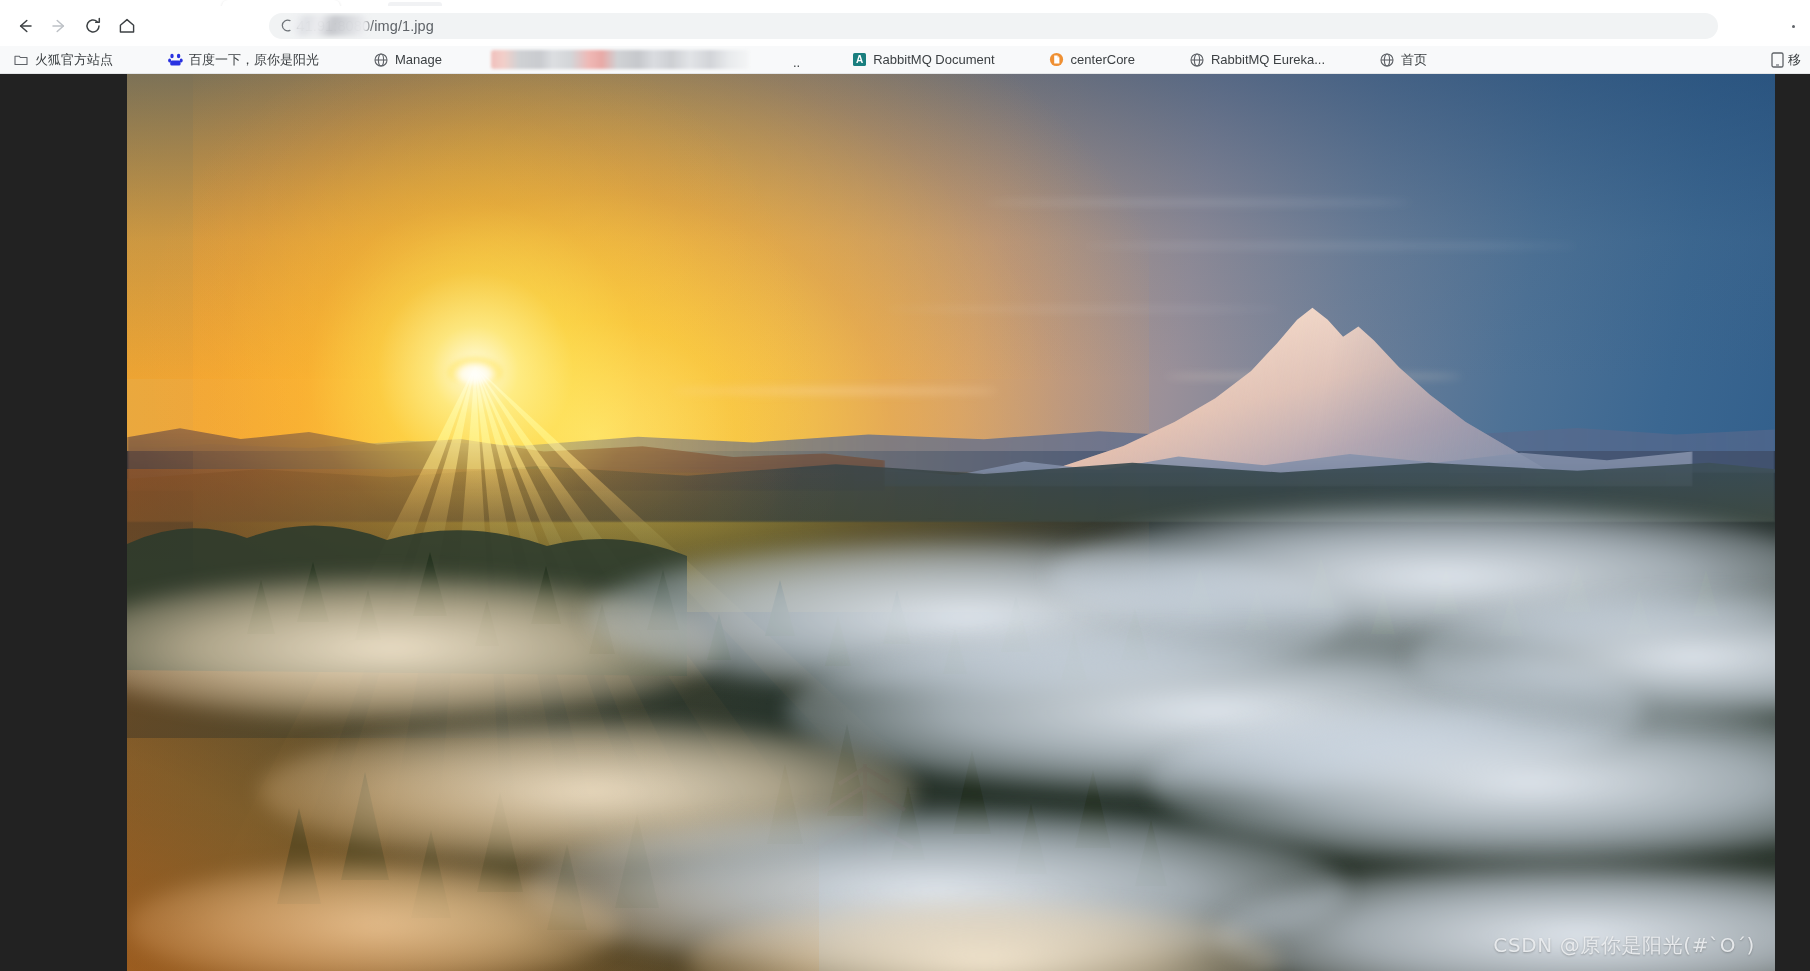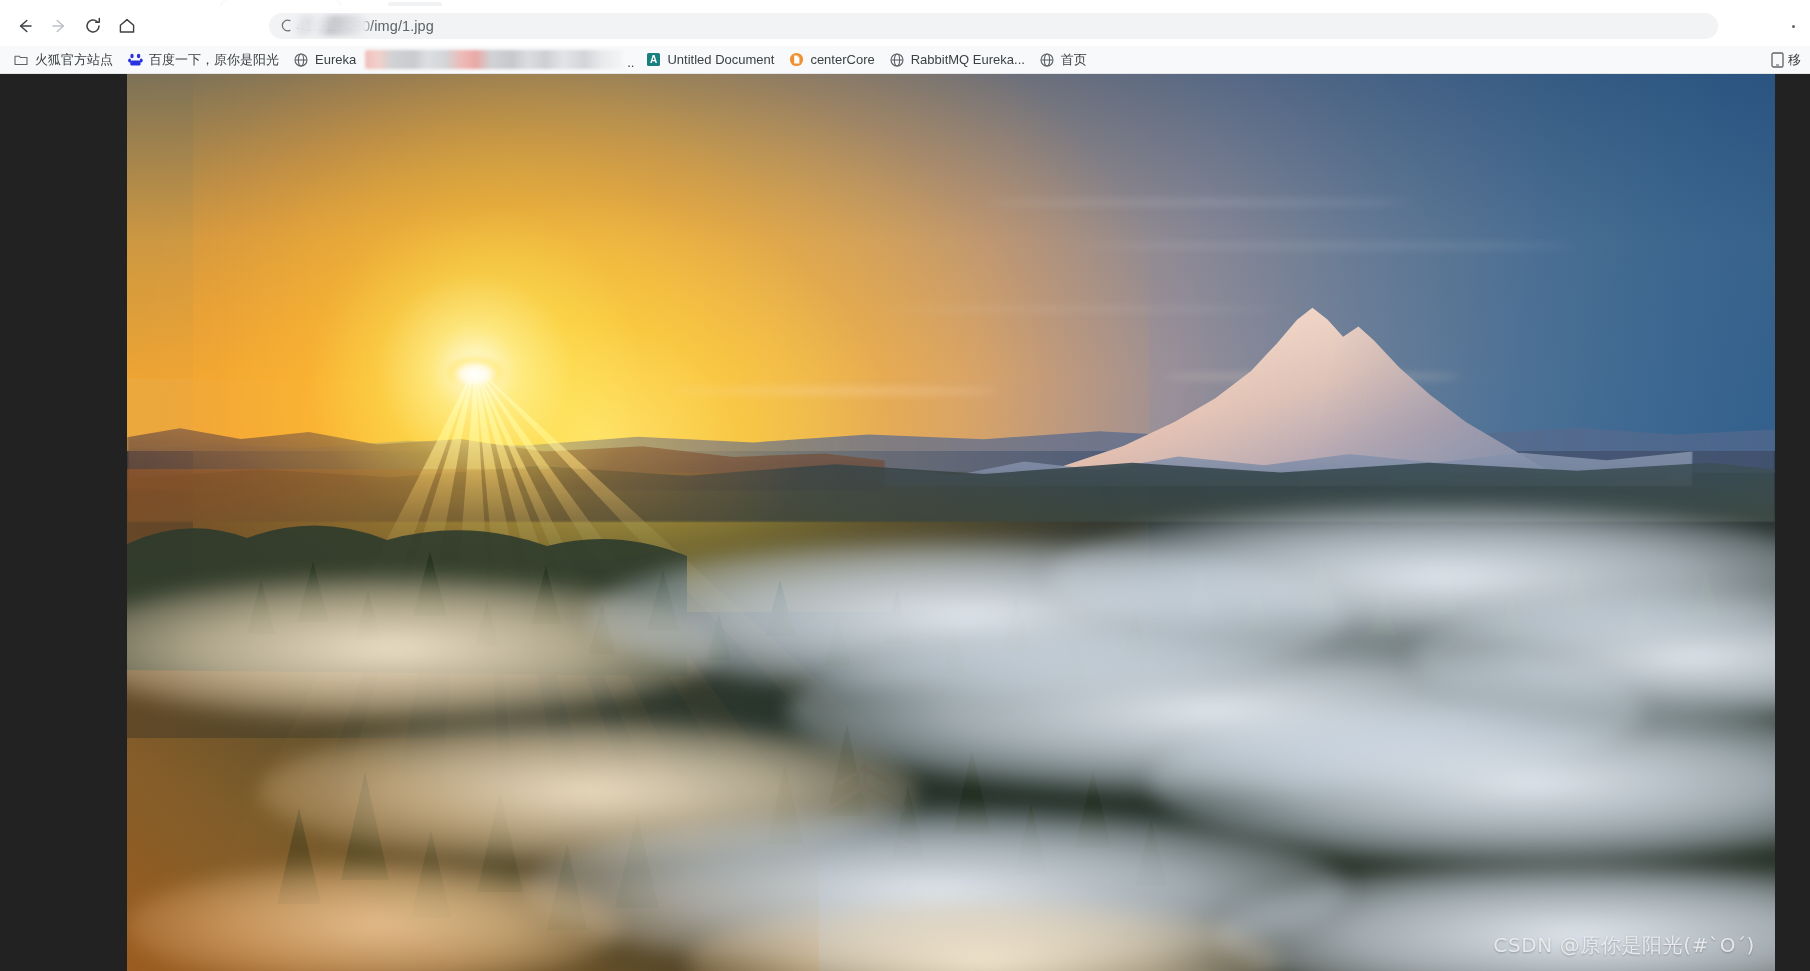--- a/index.html
+++ b/index.html
@@ -78,20 +78,21 @@
     width: 26px; height: 26px; display: flex; align-items: center; justify-content: center;
   }
   .menu-dots span { display:block; width: 3px; height: 3px; background:#5f6368; border-radius:50%; }
 
   
   .bookmarks {
     height: 28px; background: #f8f9fa;
     display: flex; align-items: center; padding: 0 6px;
     border-bottom: 1px solid #e4e6e8;
     position: relative;
+    gap: 40px;
   }
   .bm {
     display: flex; align-items: center; gap: 6px;
     padding: 2px 7px; border-radius: 4px; height: 22px;
     font-size: 13px; color: #3c4043; white-space: nowrap;
     flex: 0 0 auto;
   }
   .bm-label { line-height: 1; }
   .bm-ico { width: 16px; height: 16px; flex: 0 0 auto; display:flex; align-items:center; justify-content:center; }
   .bm-ico svg { display:block; }
@@ -365,34 +366,34 @@
     </div>
 
     <div class="bm">
       <span class="bm-ico">
         <svg width="14" height="14" viewBox="0 0 14 14">
           <circle cx="7" cy="7" r="6" fill="none" stroke="#5f6368" stroke-width="1.1"></circle>
           <ellipse cx="7" cy="7" rx="2.6" ry="6" fill="none" stroke="#5f6368" stroke-width="1.1"></ellipse>
           <line x1="1" y1="7" x2="13" y2="7" stroke="#5f6368" stroke-width="1.1"></line>
         </svg>
       </span>
-      <span class="bm-label">Eureka</span>
+      <span class="bm-label">Manage</span>
     </div>
 
     <div class="bm-redact"></div>
     <span class="bm-ellipsis">..</span>
 
     <div class="bm">
       <span class="bm-ico">
         <svg width="15" height="15" viewBox="0 0 15 15">
           <rect x="1" y="1" width="13" height="13" rx="1.6" fill="#1a7f7f"></rect>
           <text x="7.5" y="11.2" font-size="10" font-family="Liberation Sans, sans-serif" fill="#ffffff" text-anchor="middle" font-weight="bold">A</text>
         </svg>
       </span>
-      <span class="bm-label">Untitled Document</span>
+      <span class="bm-label">RabbitMQ Document</span>
     </div>
 
     <div class="bm">
       <span class="bm-ico">
         <svg width="15" height="15" viewBox="0 0 15 15">
           <circle cx="7.5" cy="7.5" r="6.6" fill="#ef9033"></circle>
           <path d="M5.2 3.4 h3.1 l2.1 2.1 v6.1 h-5.2 z" fill="#ffffff"></path>
           <path d="M8.3 3.4 v2.1 h2.1 z" fill="#f7d7b6"></path>
         </svg>
       </span>

